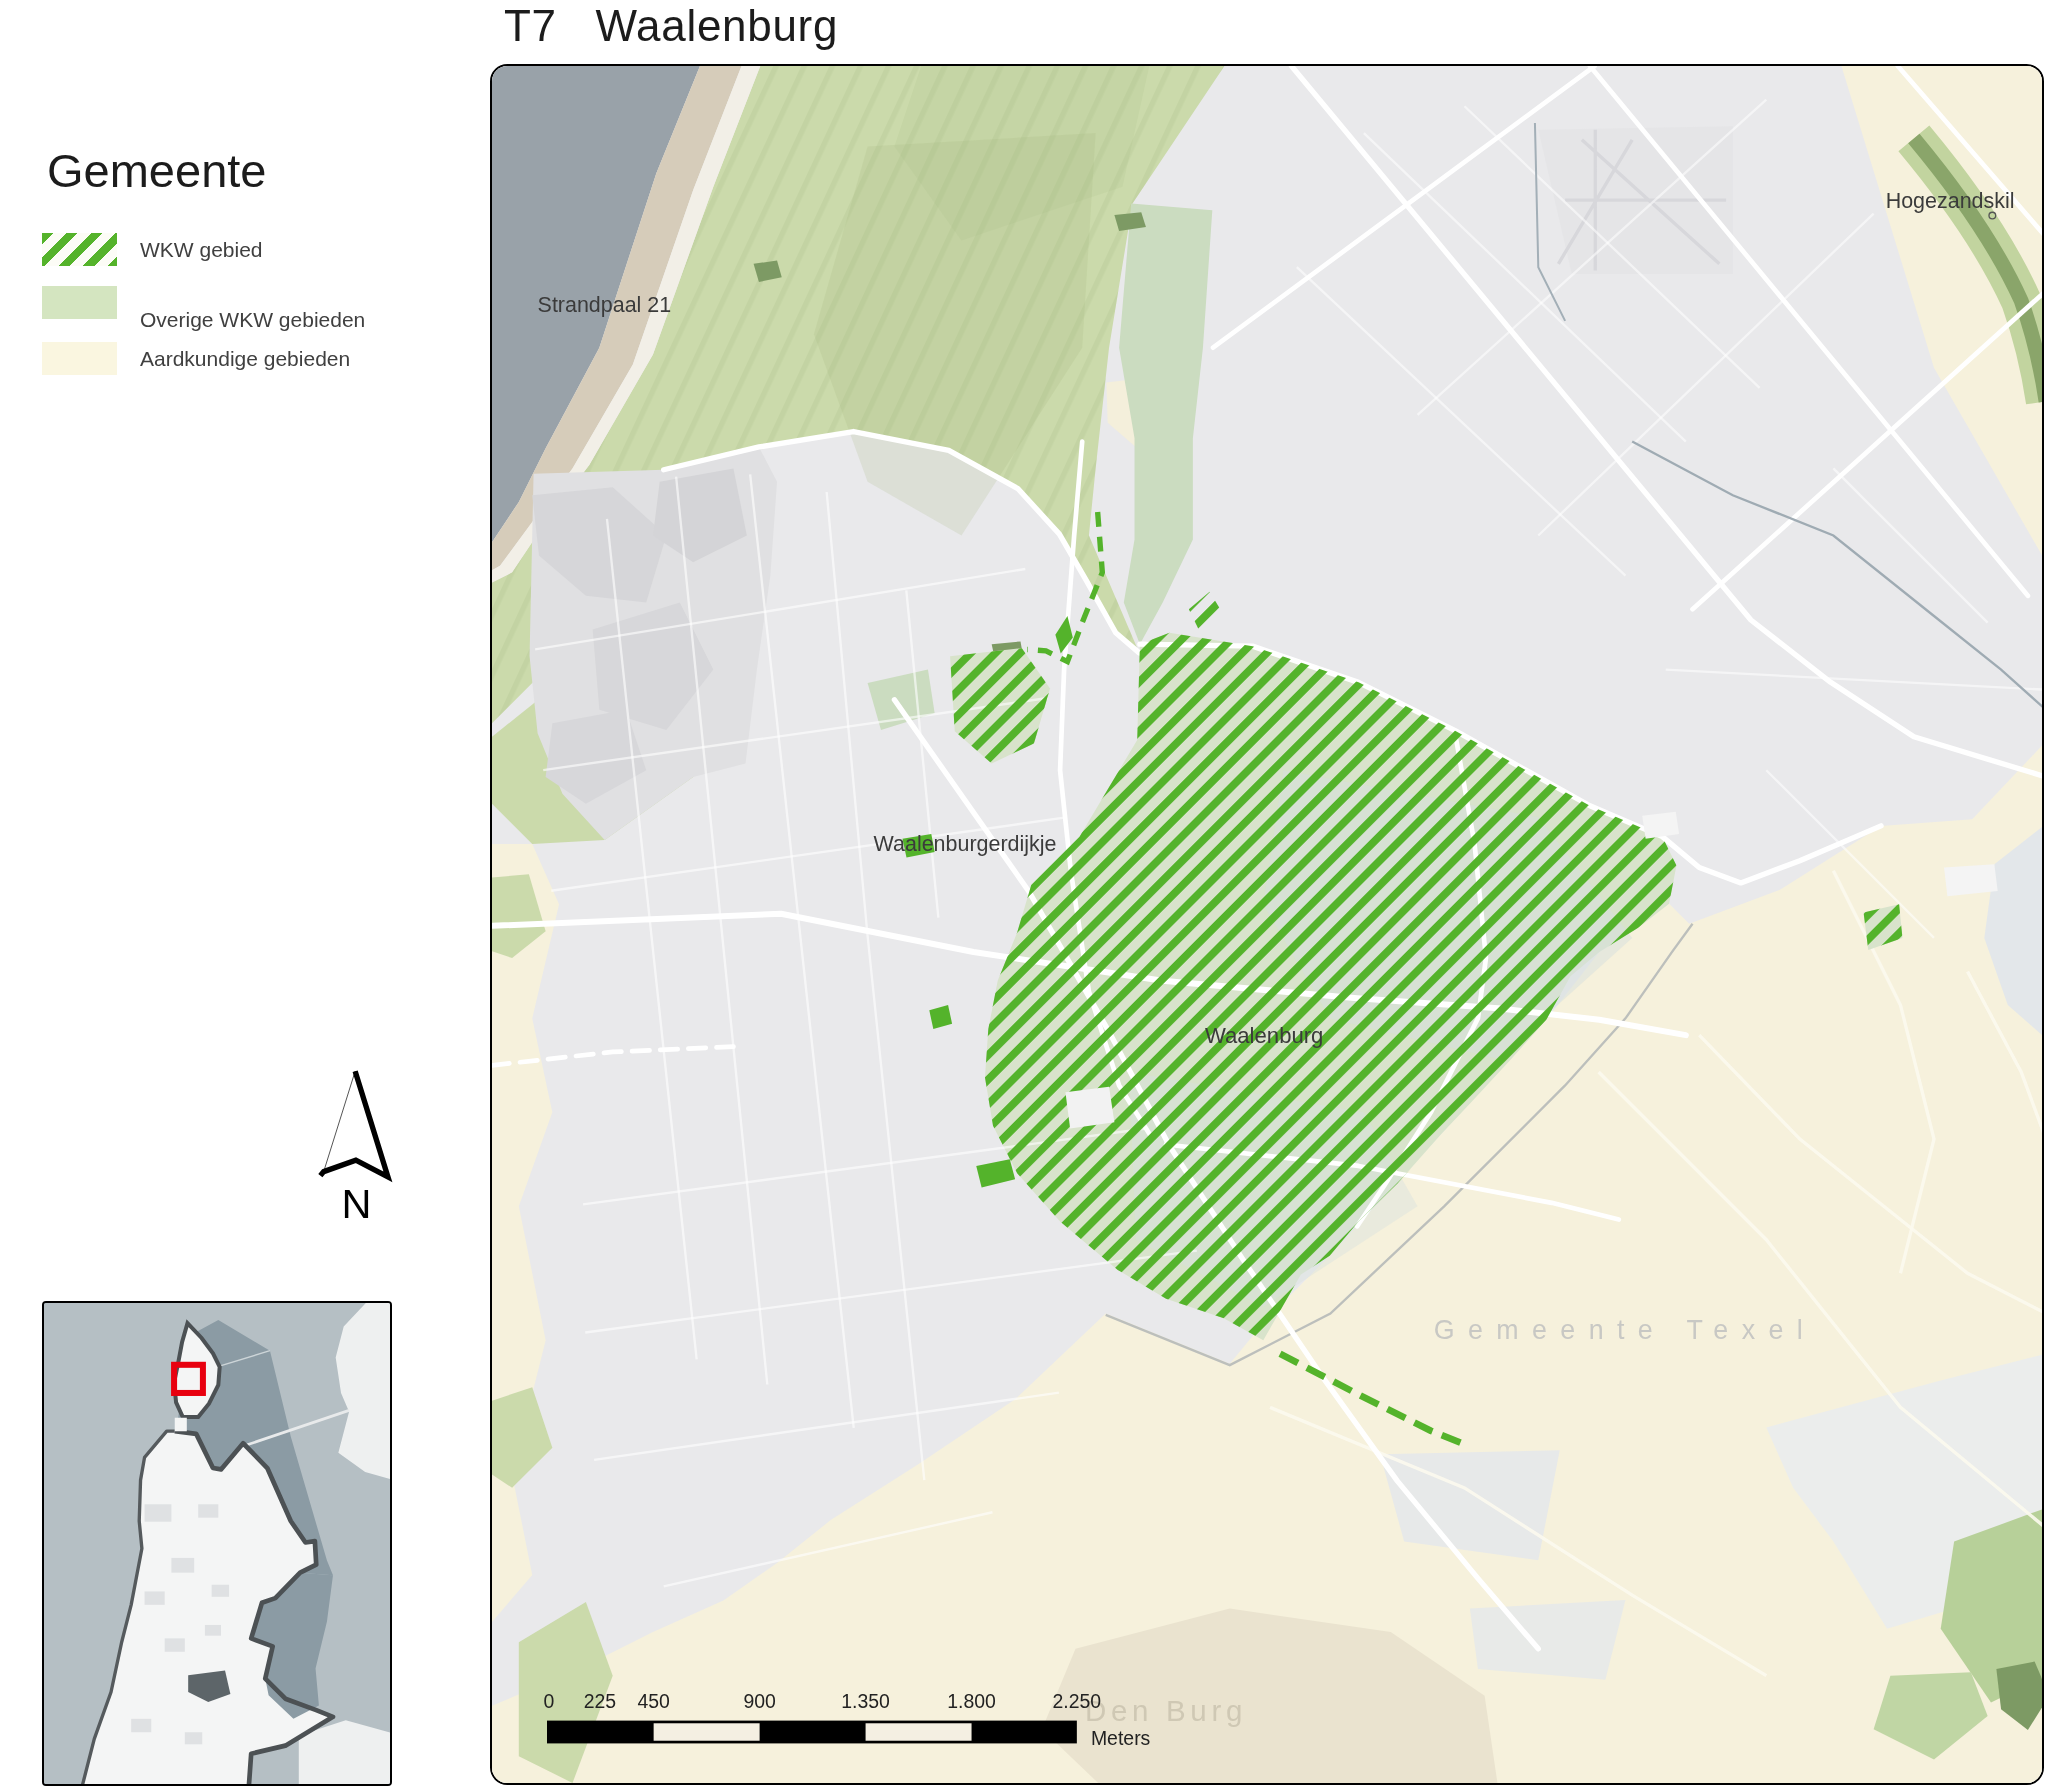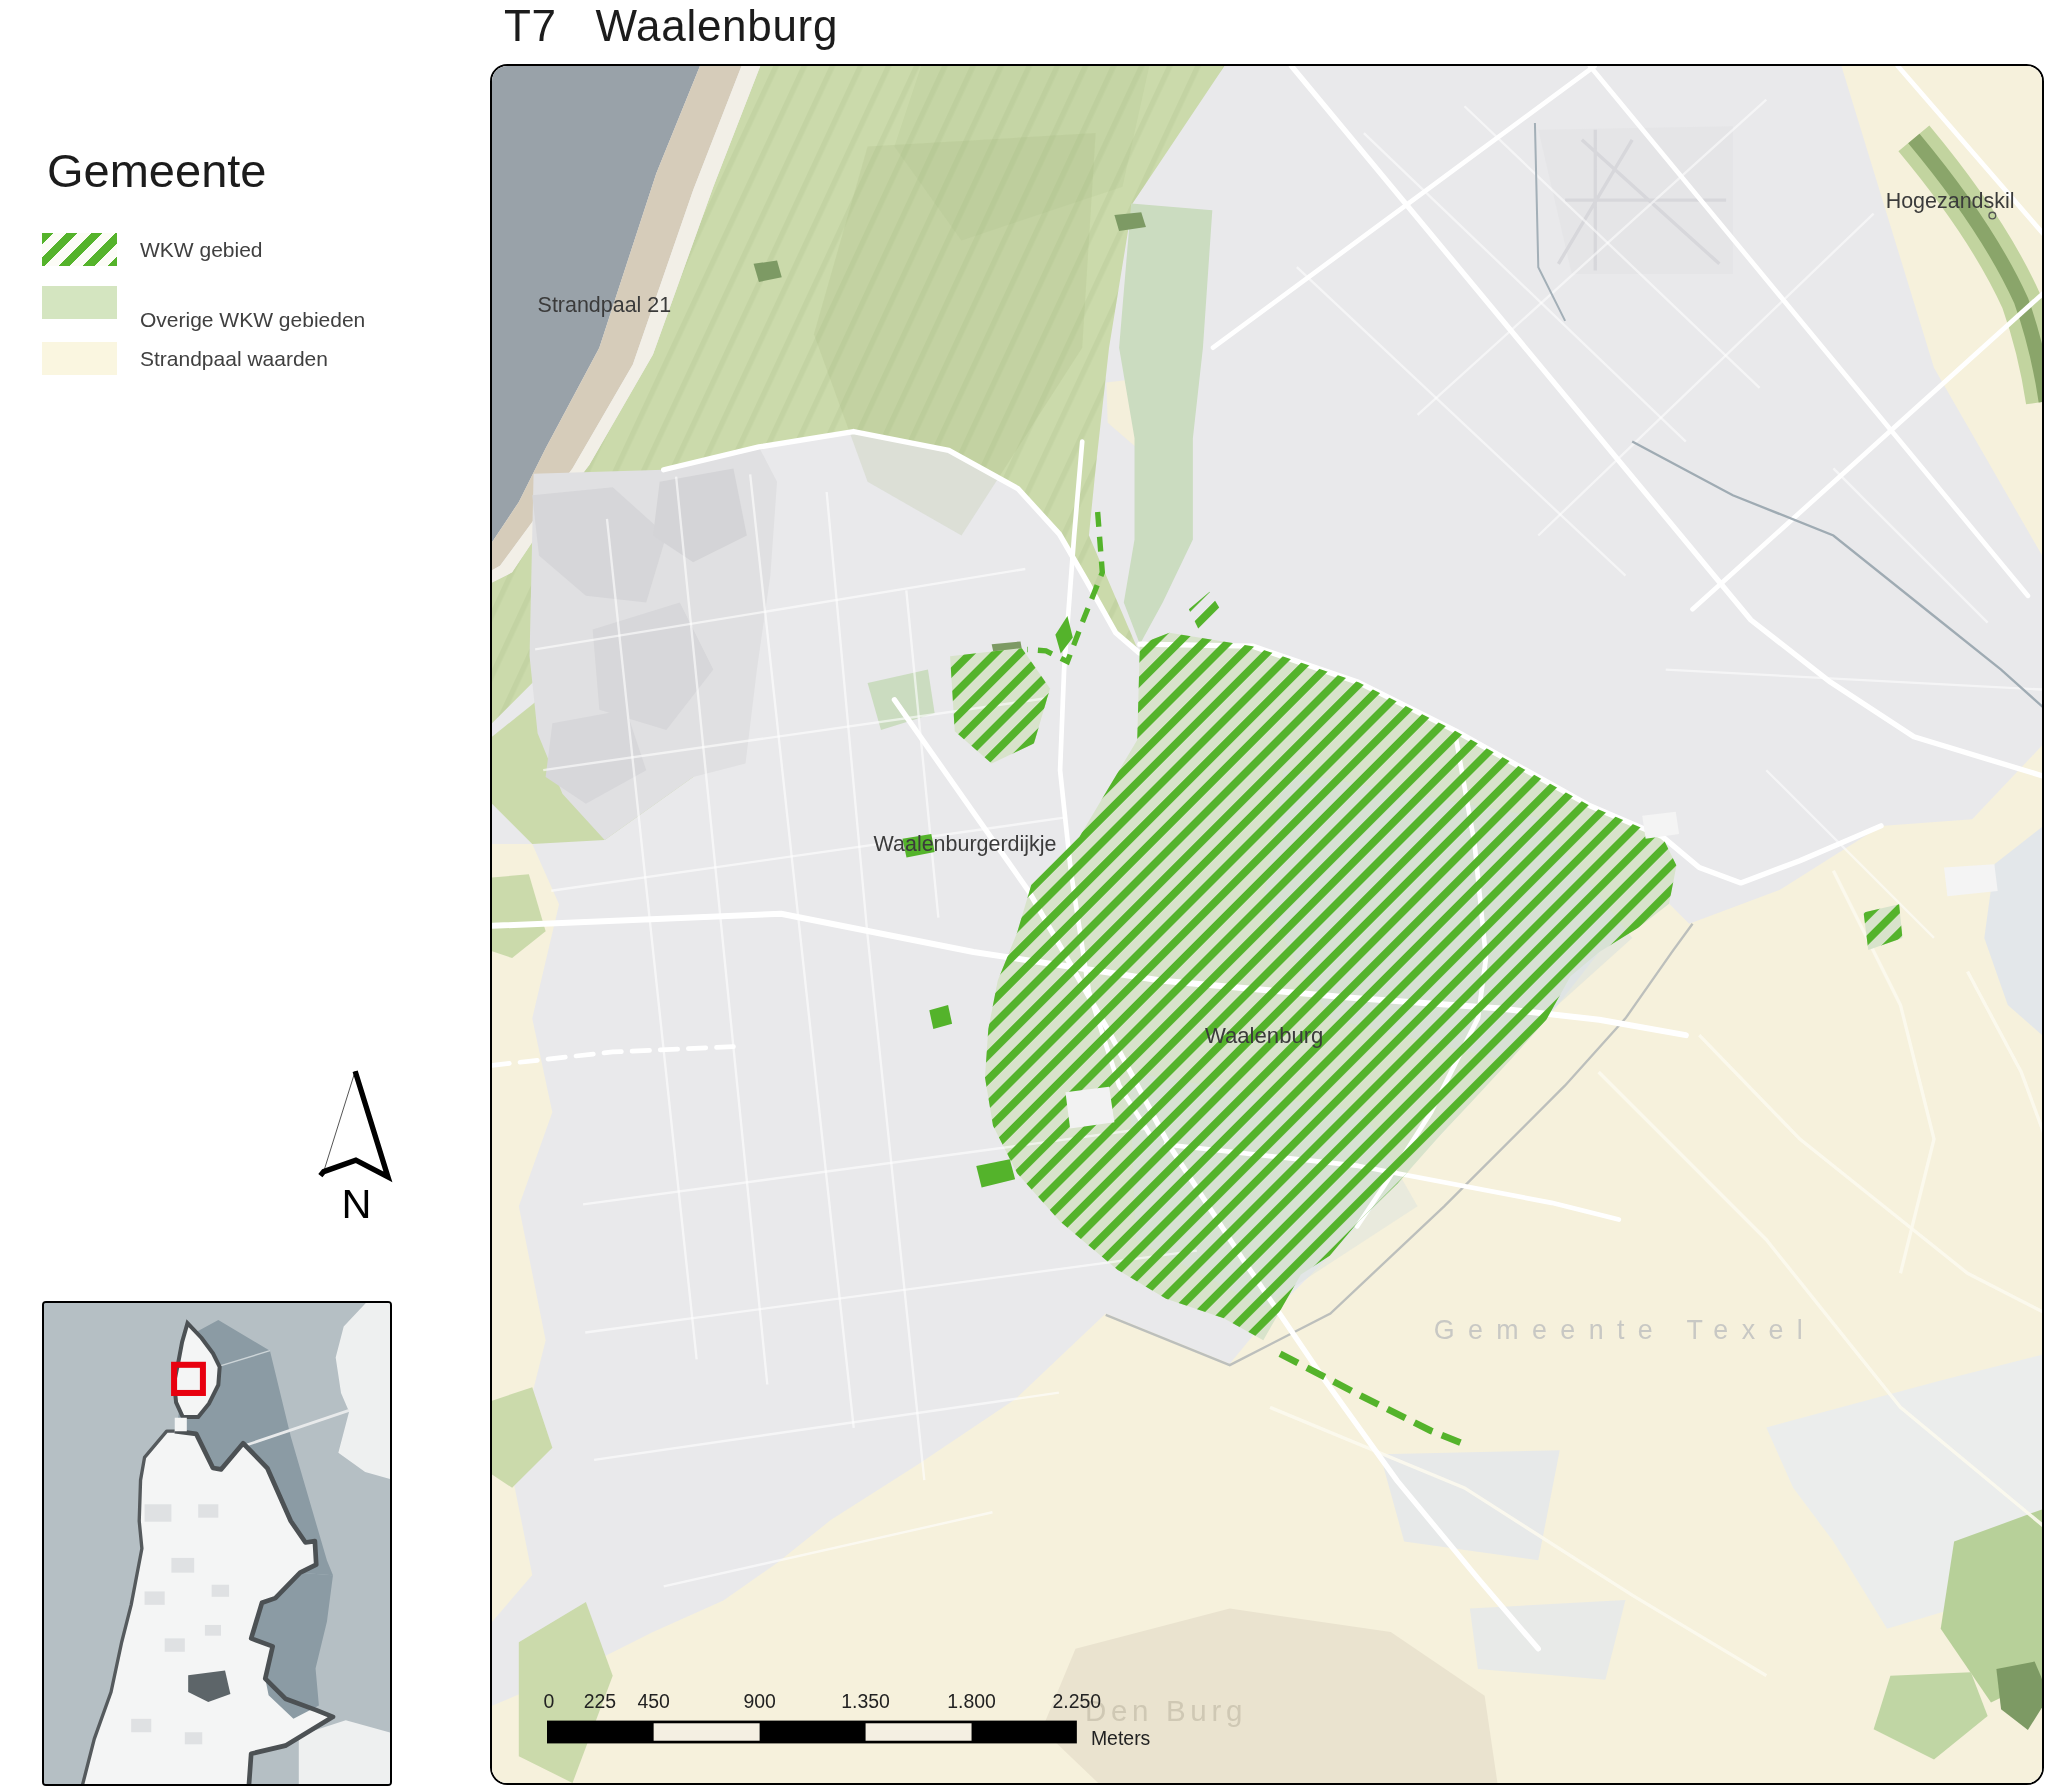--- a/index.html
+++ b/index.html
@@ -19,21 +19,21 @@
 </style>
 </head>
 <body>
 <div id="title">T7&nbsp;&nbsp;&nbsp;Waalenburg</div>
 <div id="legtitle">Gemeente</div>
 <div class="swatch" id="sw1"></div>
 <div class="swatch" id="sw2"></div>
 <div class="swatch" id="sw3"></div>
 <div class="leglabel" style="top:238px;">WKW gebied</div>
 <div class="leglabel" style="top:308px;">Overige WKW gebieden</div>
-<div class="leglabel" style="top:347px;">Strandpaal waarden</div>
+<div class="leglabel" style="top:347px;">Aardkundige gebieden</div>
 
 <svg id="narrow" width="87" height="161" viewBox="0 0 130 240">
   <polygon points="60,12 13,162 61,145 109,170" fill="#ffffff" stroke="#000" stroke-width="1"></polygon>
   <polyline points="8,168 13,162 61,145 109,170 60,12" fill="none" stroke="#000" stroke-width="8"></polyline>
   <text x="62" y="232" font-size="62" text-anchor="middle" fill="#000" font-family="Liberation Sans">N</text>
 </svg>
 
 <div id="mapwrap">
 <svg width="1554" height="1721" viewBox="0 0 2317 2566">
 <defs>

